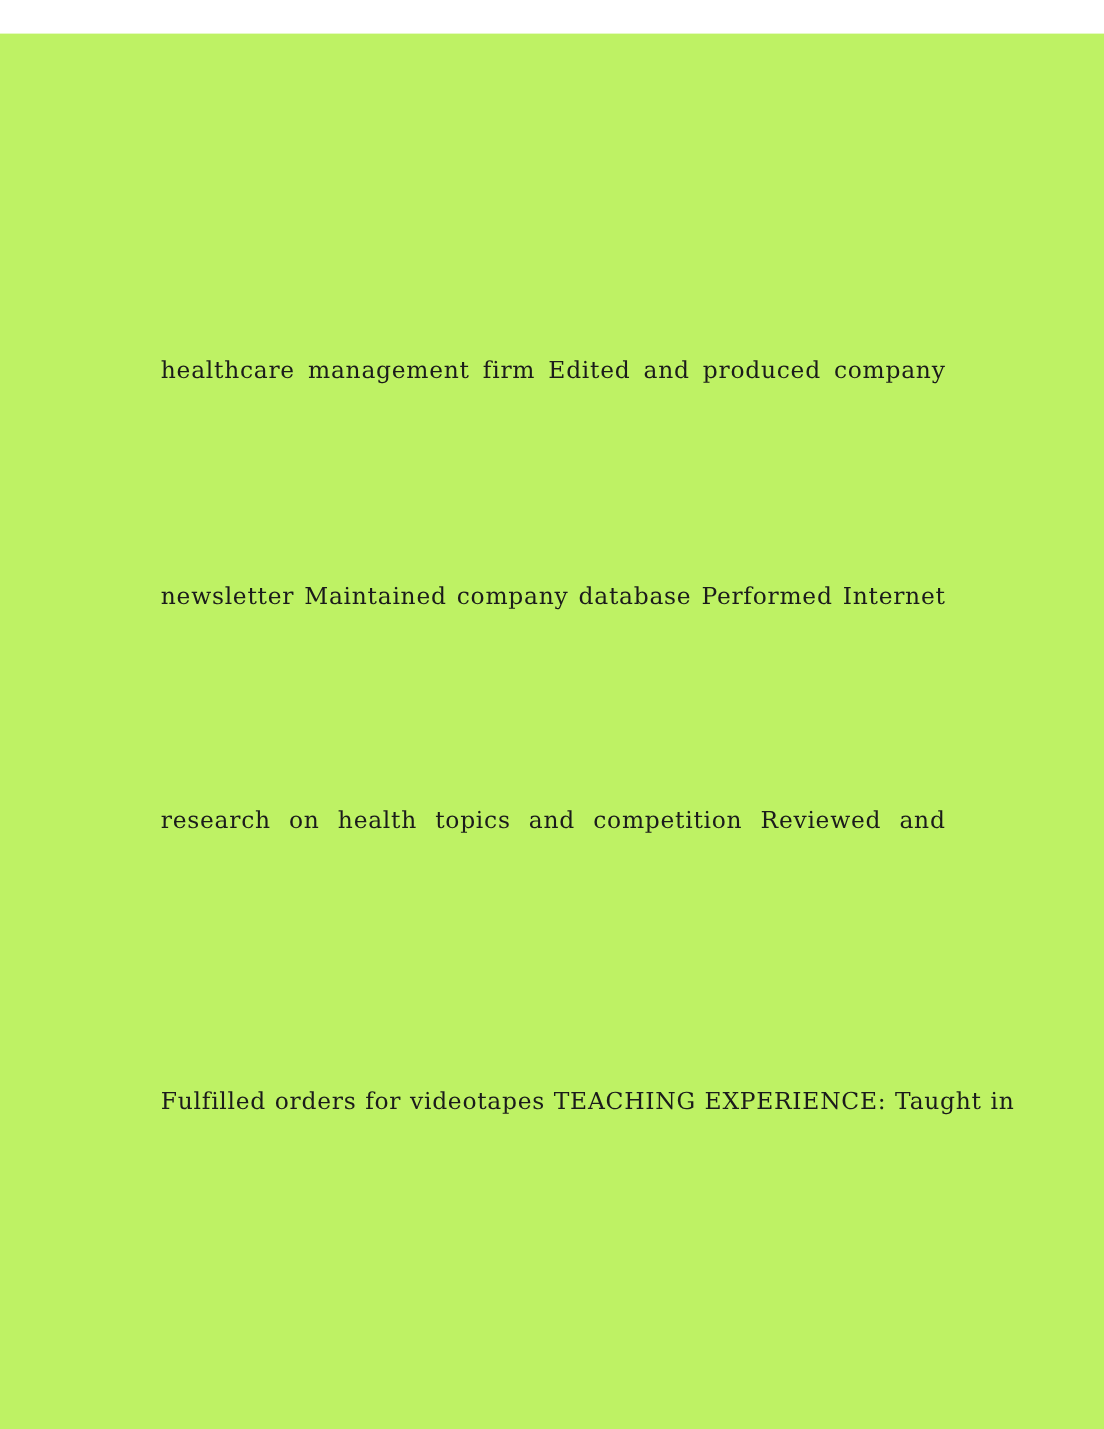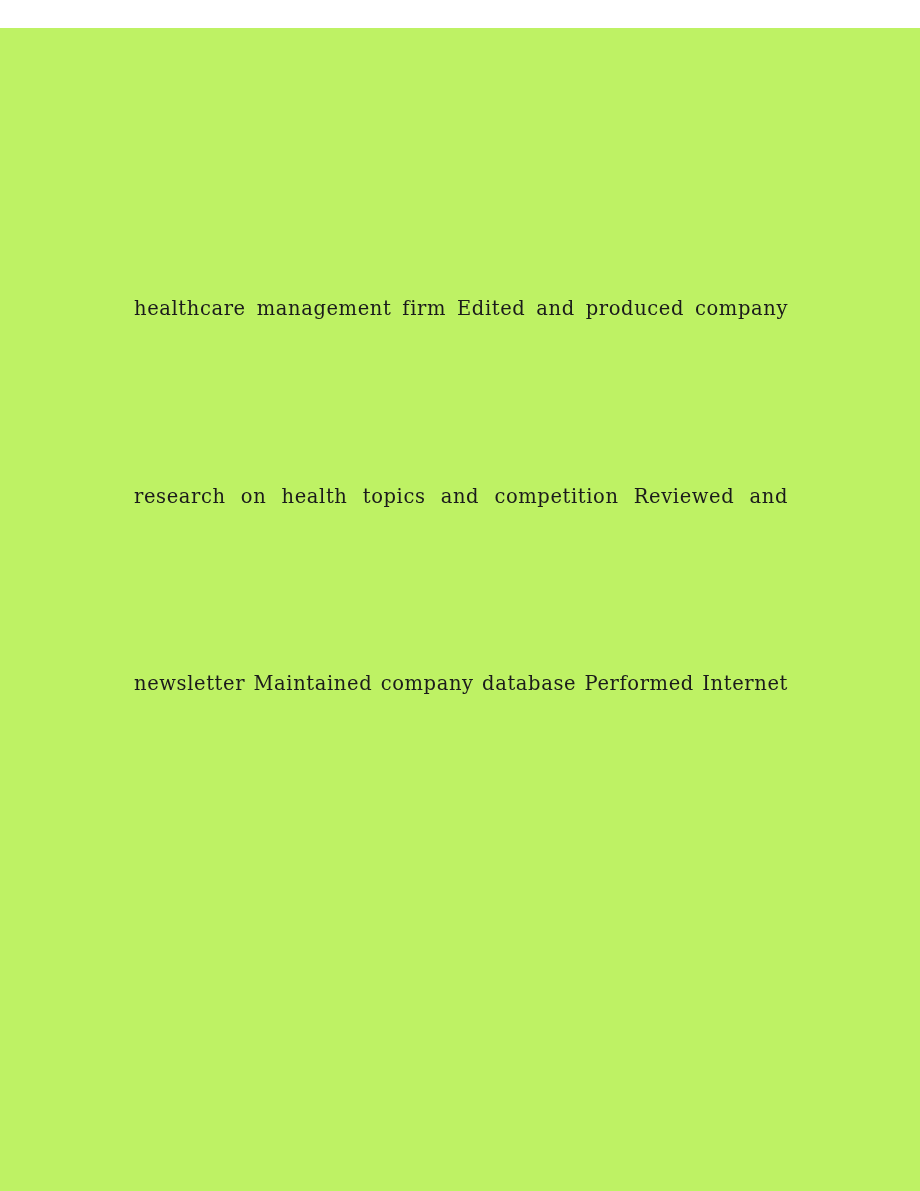--- a/index.html
+++ b/index.html
@@ -51,25 +51,26 @@
 </head>
 <body>
 
 <div class="page" style="background: #bef264; margin-top: 28px;">
 
   <div class="text-block">
     <div class="doc-paragraph" style="color: rgb(27, 27, 27);">
 
       <span class="line"><span>healthcare management firm Edited and produced company</span></span>
 
+      <span class="line"><span>newsletter Maintained company database Performed Internet</span></span>
+
       <span class="line"><span>research on health topics and competition Reviewed and</span></span>
 
-      <span class="line"><span>newsletter Maintained company database Performed Internet</span></span>
 
-
+      <span class="line"><span>Fulfilled orders for videotapes TEACHING EXPERIENCE: Taught in</span></span>
 
       
 
       
 
       
 
       
 
       

